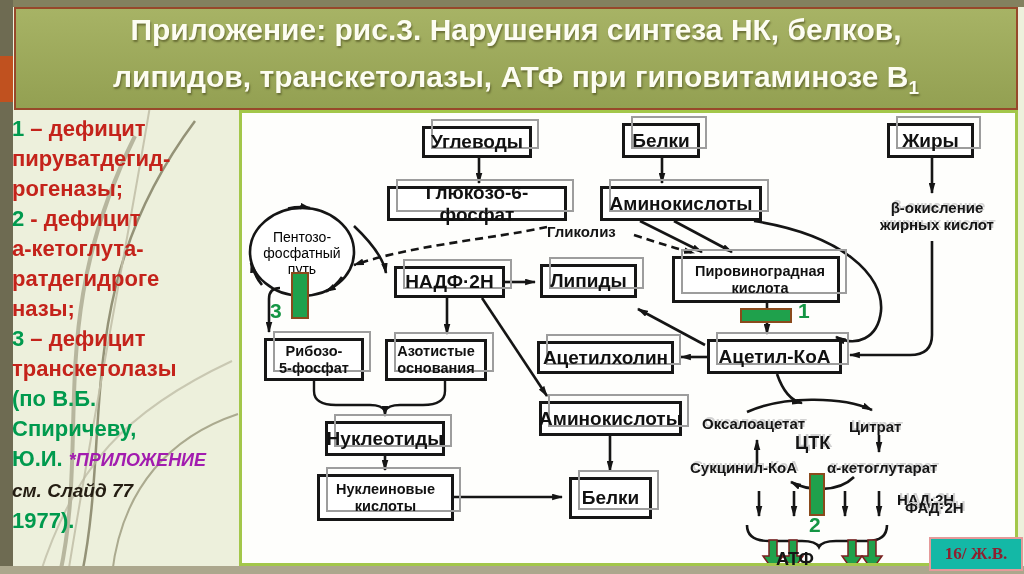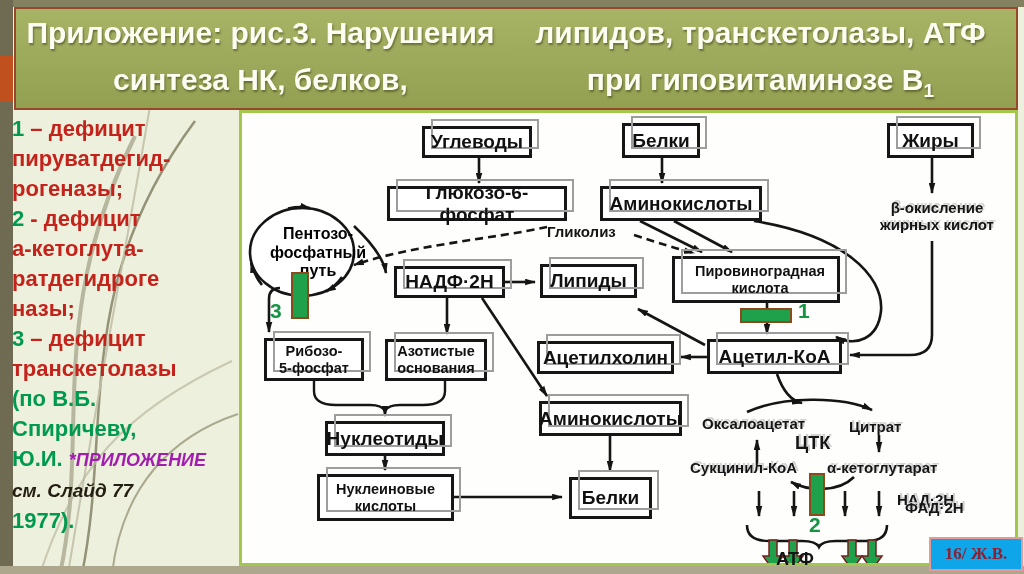--- a/index.html
+++ b/index.html
@@ -7,21 +7,21 @@
        font-family:"Liberation Sans",sans-serif;background:#edf0dc;}
   .abs{position:absolute;}
   
   #top-strip{left:0;top:0;width:1024px;height:7px;background:#83815f;}
   #left-bar{left:0;top:0;width:13px;height:574px;background:#6e6b52;}
   #left-bar-accent{left:0;top:56px;width:13px;height:46px;background:#c0511f;}
   #bottom-strip{left:0;top:566px;width:1024px;height:8px;background:#aca78d;}
   #title-box{left:14px;top:7px;width:1000px;height:99px;
     background:linear-gradient(#a7b365,#93a052);border:2px solid #97482a;
     color:#fdfdf2;font-weight:bold;font-size:30px;text-align:center;
-    display:flex;justify-content:center;line-height:47px;
+    display:flex;flex-direction:column;justify-content:center;line-height:47px;
     text-shadow:1px 2px 2px rgba(60,60,20,.55);}
   #title-box sub{font-size:19px;}
   
   #sidebar{left:12px;top:114px;width:228px;height:452px;font-weight:bold;
     font-size:22px;line-height:30px;z-index:2;}
   #sidebar .red{color:#c4231b;}
   #sidebar .green{color:#009a4e;}
   #sidebar .dark{color:#a21caf;font-style:italic;font-size:18px;}
   #sidebar .dark2{color:#241d12;font-style:italic;font-size:19px;}
   
@@ -32,26 +32,26 @@
     display:flex;align-items:center;justify-content:center;text-align:center;
     font-weight:bold;font-size:19px;line-height:1.15;color:#111;
     white-space:pre-line;box-sizing:border-box;}
   .node::before{content:"";position:absolute;top:-10px;right:-10px;
     width:100%;height:100%;border:2px solid #9d9d9d;z-index:-1;}
   .dlabel{position:absolute;font-weight:bold;color:#151515;font-size:15px;
     white-space:pre-line;z-index:3;text-shadow:2px -2px 0 #d2d2d2;}
   .dlabel.big{font-size:18px;}
   .dlabel.ctr{text-align:center;}
   .dlabel.noshadow{text-shadow:none;}
-  #circle-text{left:24px;top:96px;width:104px;height:88px;display:flex;
+  #circle-text{left:8px;top:96px;width:104px;height:88px;display:flex;
     align-items:center;justify-content:center;text-align:center;
-    font-weight:bold;font-size:16px;line-height:1.15;white-space:pre-line;z-index:3;}
+    font-weight:normal;font-size:14px;line-height:1.15;white-space:pre-line;z-index:3;}
   .gbar{position:absolute;background:#1fa14c;border:2px solid #8a4a1c;z-index:4;box-sizing:border-box;}
   .gbar-label{position:absolute;color:#149544;font-weight:bold;font-size:21px;z-index:4;}
-  #badge{left:687px;top:424px;width:90px;height:30px;background:#0ea5e9;
+  #badge{left:687px;top:424px;width:90px;height:30px;background:#14b8a6;
     border:2px solid #e59a9a;color:#8e1f2f;font-weight:bold;font-size:17px;
     font-family:"Liberation Serif",serif;display:flex;align-items:center;
     justify-content:center;z-index:4;}
   #swirls{left:0;top:106px;width:240px;height:468px;z-index:0;}
 </style>
 </head>
 <body>
 
 <div class="abs" id="top-strip"></div>
 <div class="abs" id="left-bar"></div>

